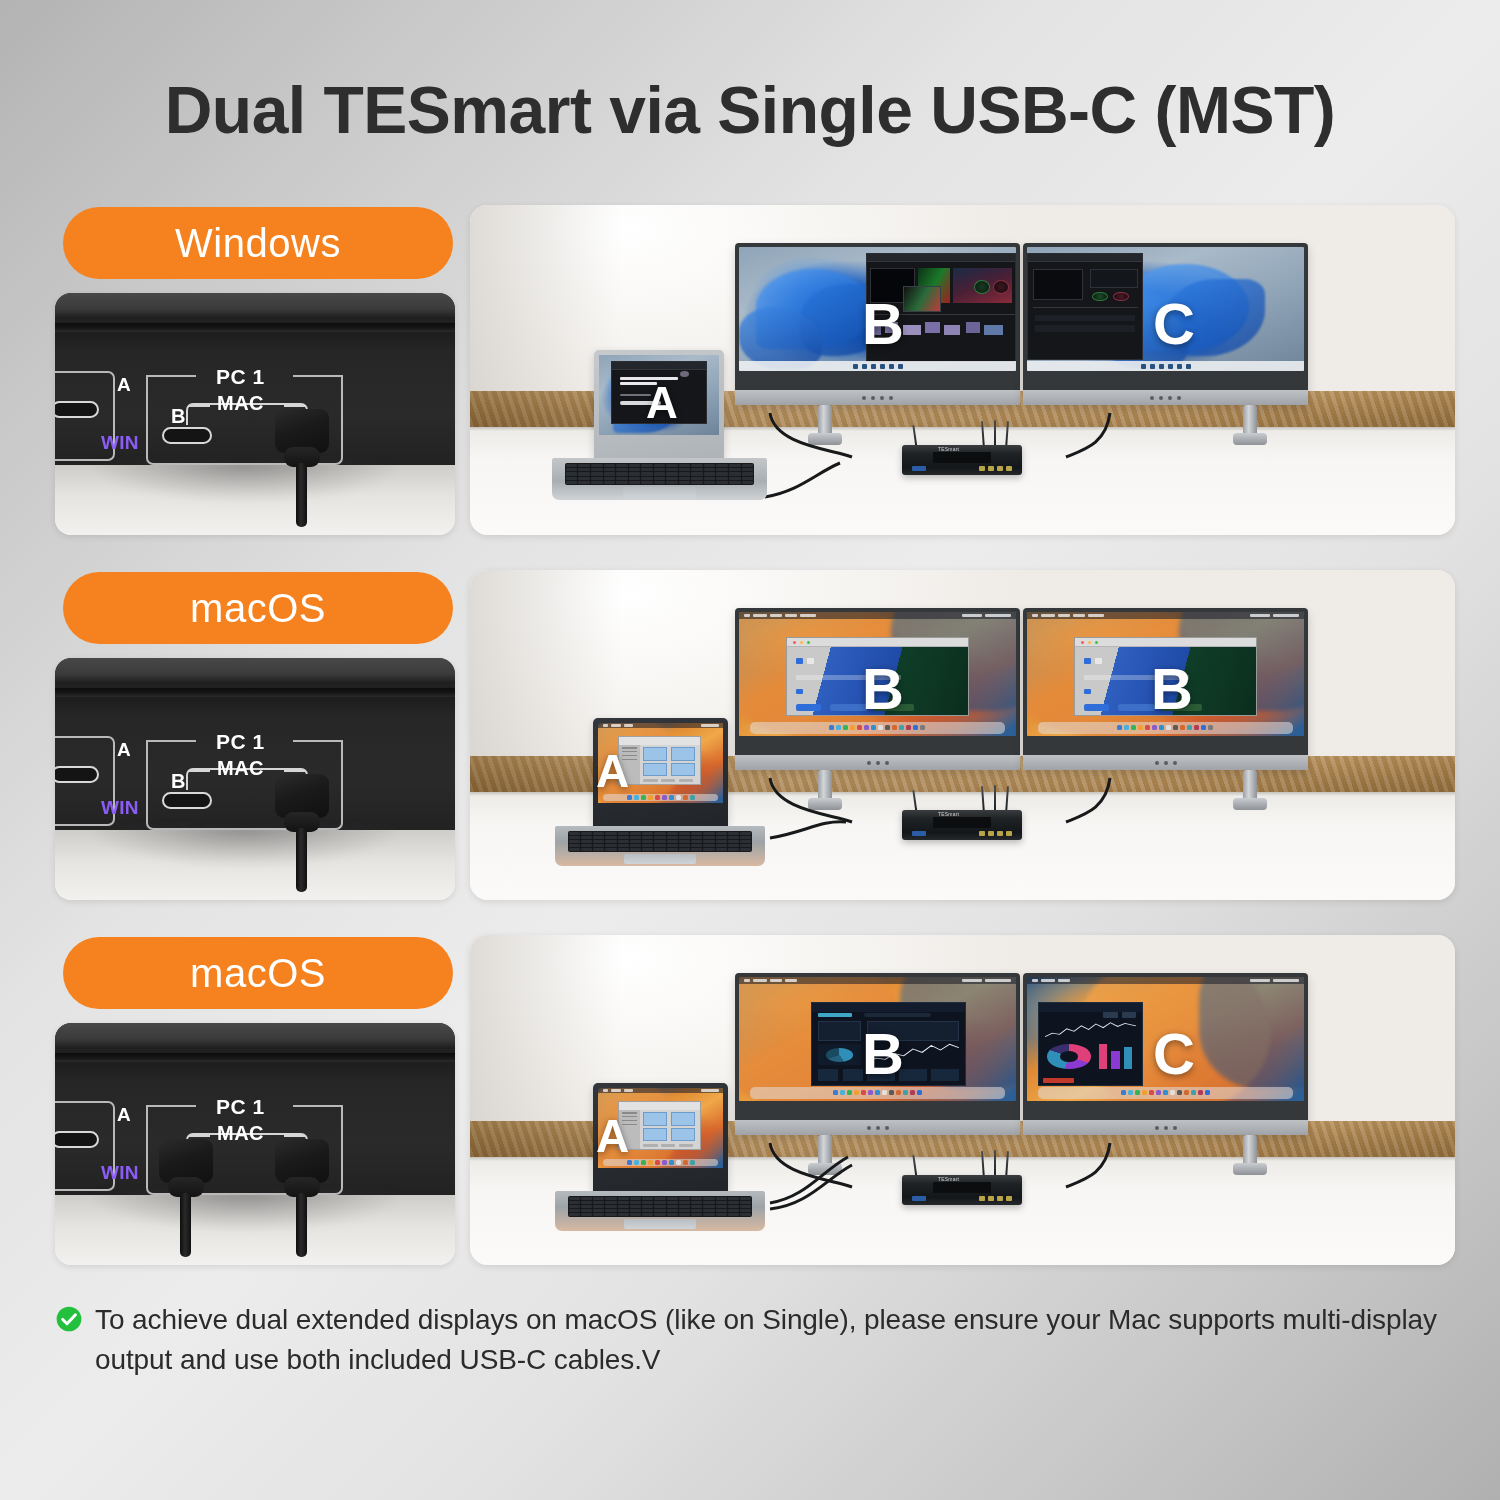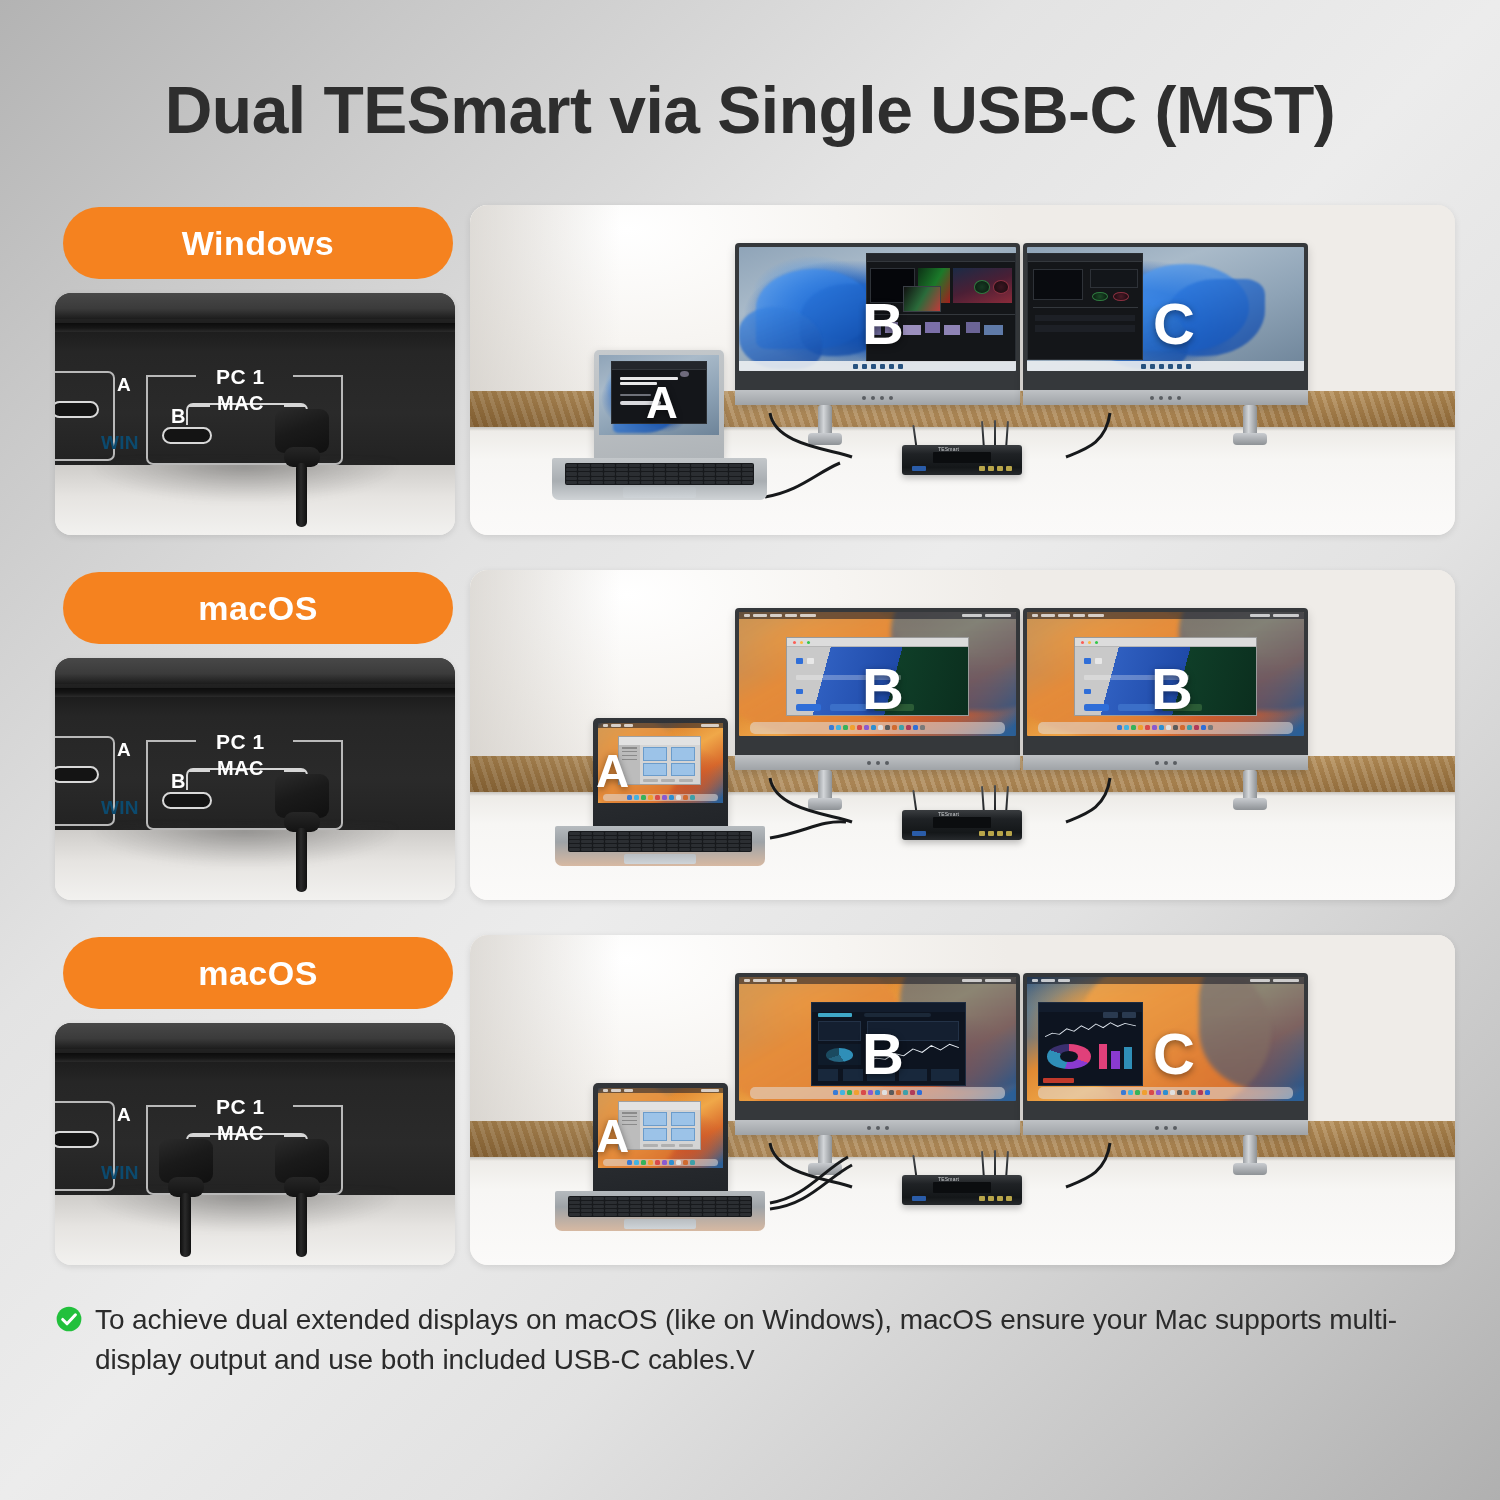--- a/index.html
+++ b/index.html
@@ -63,22 +63,22 @@
     left: 8px;
     top: 2px;
     width: 390px;
     height: 72px;
     background: #f5821f;
     border-radius: 36px;
     display: flex;
     align-items: center;
     justify-content: center;
     color: #ffffff;
-    font-size: 34px;
-    font-weight: bold;
+    font-size: 40px;
+    font-weight: normal;
     letter-spacing: 0.5px;
   }
 
   
   .port-card {
     position: absolute;
     left: 0;
     top: 88px;
     width: 400px;
     height: 242px;
@@ -140,21 +140,21 @@
   .lbl-a-win {
     position: absolute;
     left: 62px; top: 81px;
     color: #fff;
     font-size: 19px;
     font-weight: bold;
   }
   .lbl-win {
     position: absolute;
     left: 46px; top: 139px;
-    color: #0c4a6e;
+    color: #8b5cf6;
     font-size: 19px;
     font-weight: bold;
     letter-spacing: 0.3px;
     text-align: center;
   }
   .port-win {
     position: absolute;
     left: -4px; top: 108px;
     width: 48px; height: 17px;
     border: 2px solid #d8d8d8;
@@ -1442,16 +1442,16 @@
 </div>
 
 <div class="footnotes">
 
 
   <div class="fn-row">
     <svg class="ic-check" viewBox="0 0 24 24">
       <circle cx="12" cy="12" r="10.6" fill="#22c03c"></circle>
       <path d="M6.6 12.4 L10.3 16.1 L17.5 8.4" fill="none" stroke="#ffffff" stroke-width="2.6" stroke-linecap="round" stroke-linejoin="round"></path>
     </svg>
-    <div class="fn-text">To achieve dual extended displays on macOS (like on Windows), macOS ensure your Mac supports multi-display output and use both included USB-C cables.V</div>
+    <div class="fn-text">To achieve dual extended displays on macOS (like on Single), please ensure your Mac supports multi-display output and use both included USB-C cables.V</div>
   </div>
 
 </div>
 
 </body></html>

